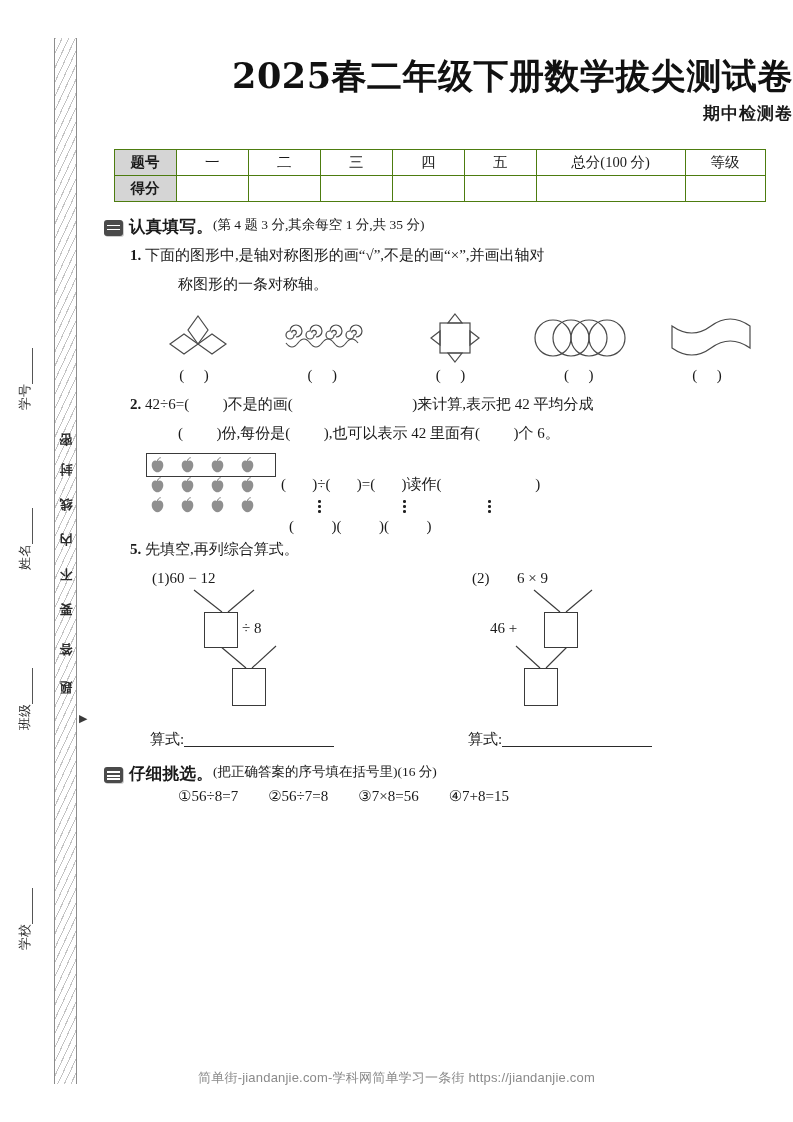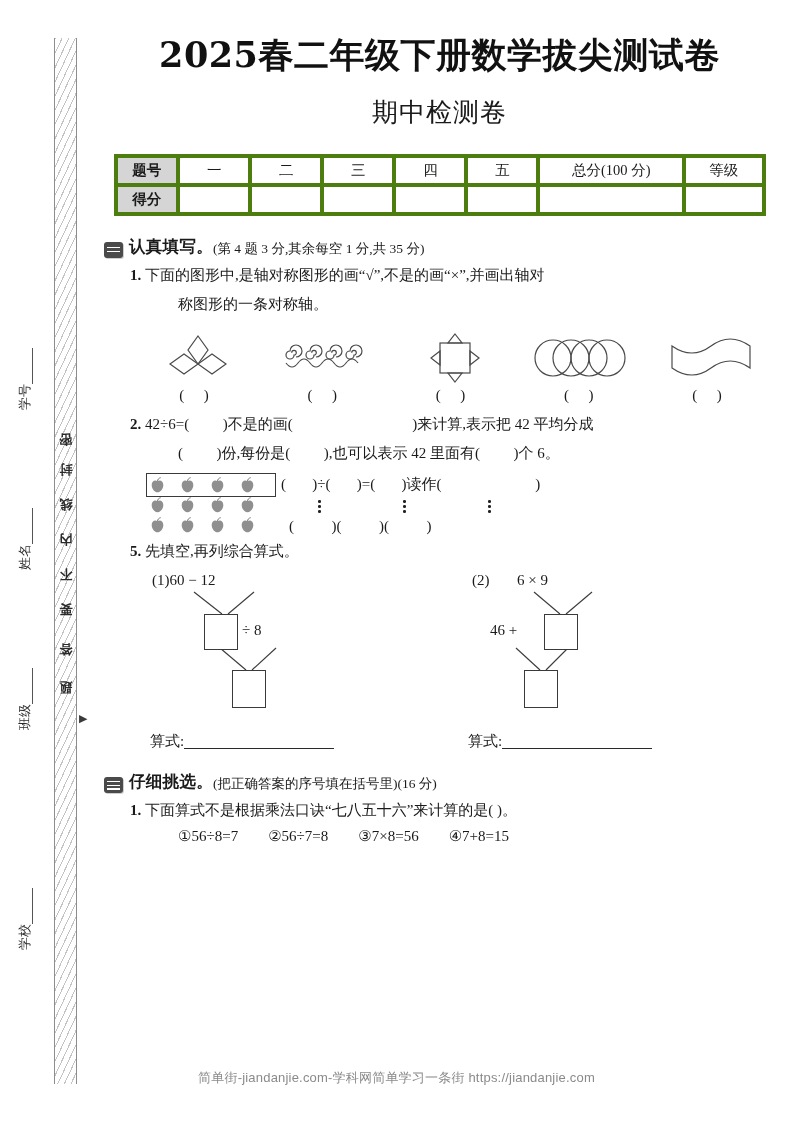--- a/index.html
+++ b/index.html
@@ -28,48 +28,48 @@
     position:absolute;left:16px;width:140px;
     transform-origin:0 0;transform:rotate(-90deg);
     font-size:13px;color:#2b2b2b;white-space:nowrap;
   }
   .seal-field u{text-decoration:none;border-bottom:1px solid #555;padding:0 34px 0 2px;}
   .seal-arrow{position:absolute;left:79px;top:712px;font-size:11px;color:#3a3a3a;}
 
   
   #page{position:absolute;left:86px;top:0;width:707px;height:1122px;}
 
-  #title-block{text-align:center;padding-top:36px;}
+  #title-block{text-align:right;padding-top:57px;}
   #main-title{
     font-family:"DejaVu Serif","Liberation Serif",serif;
     font-size:35px;font-weight:bold;letter-spacing:.5px;line-height:1.1;
     color:#111;
   }
   #sub-title{
-    font-size:26px;font-weight:normal;margin-top:20px;color:#1a1a1a;
+    font-size:17px;font-weight:bold;margin-top:6px;color:#1a1a1a;
     letter-spacing:1px;
   }
 
   
   #score-table{
     margin:24px auto 0 auto;border-collapse:collapse;width:652px;
     font-size:14.5px;
   }
   #score-table td{
-    border:4px solid #4d7c0f;height:25px;text-align:center;vertical-align:middle;
+    border:1px solid #4d7c0f;height:25px;text-align:center;vertical-align:middle;
     padding:0;
   }
   #score-table td.hdr{background:#d5d5d5;width:62px;font-weight:600;}
   #score-table td.c{width:72px;}
   #score-table td.total{width:150px;}
   #score-table td.grade{width:80px;}
 
   
   .section{margin:0 0 0 18px;}
-  .sec-head{display:flex;align-items:flex-end;margin-top:20px;font-family:Liberation Serif, serif;}
+  .sec-head{display:flex;align-items:flex-start;margin-top:14px;font-family:Liberation Serif, serif;}
   .sec-badge{
     width:19px;height:16px;margin-top:4px;margin-right:6px;flex:0 0 auto;
     background:#4a4a4a;border-radius:3px;position:relative;
     box-shadow:1px 1px 0 #cfcfcf;
   }
   .sec-badge i{position:absolute;left:3px;height:1.6px;background:#fff;display:block;}
   .sec-badge i.a{top:5px;width:13px;}
   .sec-badge i.b{top:9px;width:13px;}
   .sec-badge.two i.a{top:4px;width:13px;}
   .sec-badge.two i.b{top:8px;width:13px;}
@@ -93,21 +93,21 @@
 
   
   #q4wrap{display:flex;margin:6px 0 0 46px;align-items:flex-start;}
   #apples{position:relative;padding-top:2px;}
   .apple-row{display:flex;gap:15px;margin-bottom:4px;}
   .apple{width:15px;height:16px;}
   #apple-box{
     position:absolute;left:-4px;top:-2px;width:128px;height:22px;
     border:1.3px solid #3a3a3a;
   }
-  #q4-right{margin-left:26px;font-size:15px;}
+  #q4-right{margin-left:26px;font-size:15px;margin-top:20px;}
   .dots-row{display:flex;margin-top:4px;}
   .dots{width:9px;}
   .dots b{display:block;width:2.6px;height:2.6px;border-radius:50%;background:#222;margin:2.6px auto;}
   .paren-row{font-size:15px;margin-top:2px;}
 
   
   #q5{display:flex;margin:4px 0 0 46px;}
   .flow{position:relative;width:300px;height:160px;font-size:15px;}
   .flow .top{position:absolute;white-space:nowrap;}
   .flow .bx{position:absolute;border:1.2px solid #3a3a3a;background:#fff;}
@@ -427,24 +427,20 @@
     <div class="sec-head">
       <span class="sec-badge two">
           <i class="a"></i>
           <i class="b"></i>
           <i class="c"></i>
         </span>
       <span class="sec-title">仔细挑选。</span>
       <span class="sec-note">(把正确答案的序号填在括号里)(16 分)</span>
     </div>
 
-    <div class="q">
-      <span class="num">1.</span>
-      <span>下面算式不是根据乘法口诀“七八五十六”来计算的是(        )。</span>
-    </div>
 
     <div class="choices">
       <span>①56÷8=7</span>
       <span>②56÷7=8</span>
       <span>③7×8=56</span>
       <span>④7+8=15</span>
     </div>
   </div>
 </div>
 

